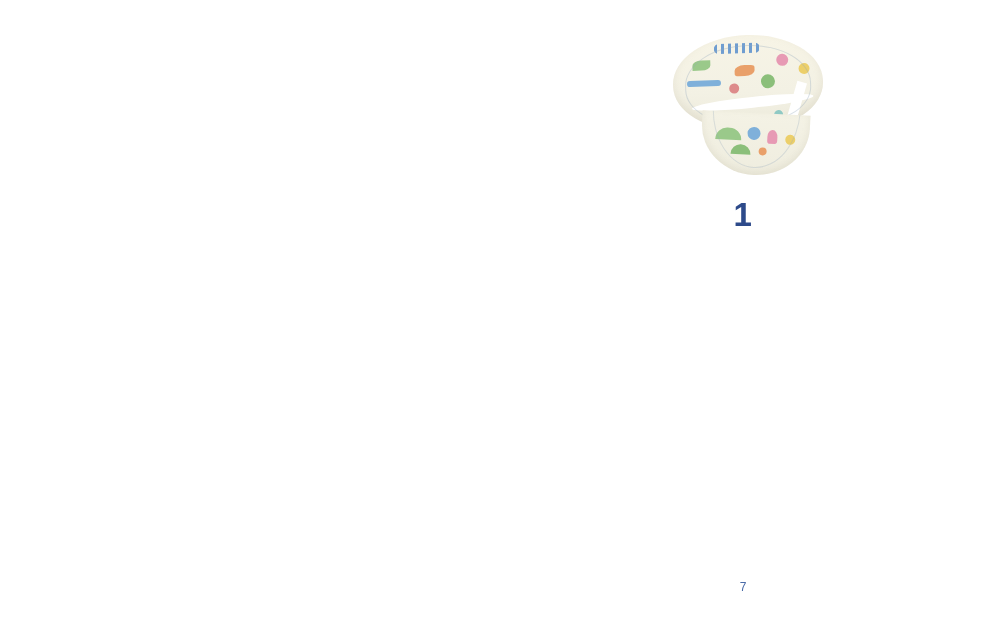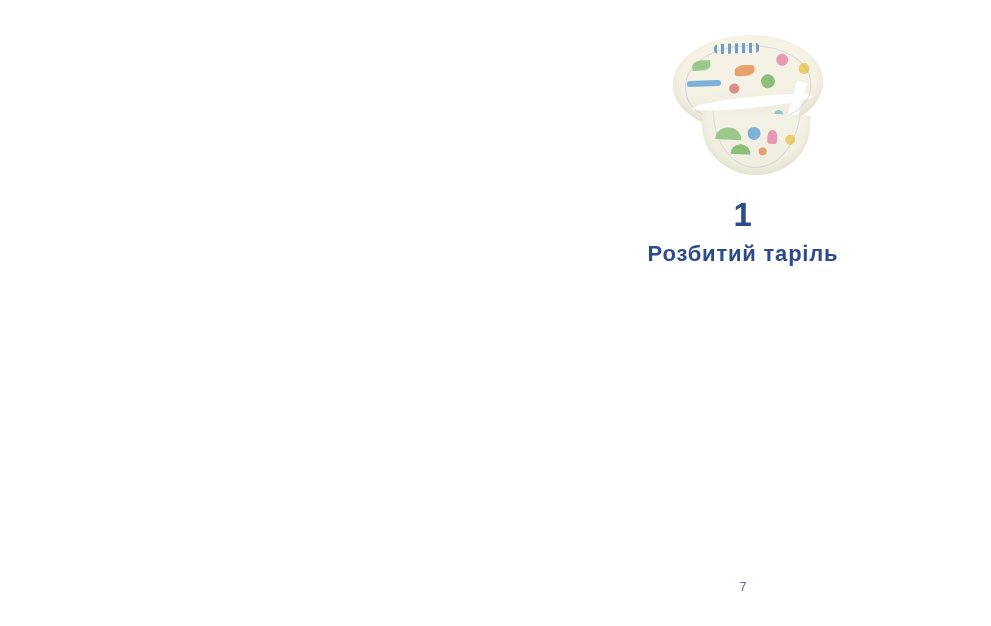--- a/index.html
+++ b/index.html
@@ -166,17 +166,16 @@
         <div class="doodle" style="left:14px;top:16px;width:26px;height:12px;background:#9ac98a;border-radius:14px 14px 0 0;"></div>
         <div class="doodle" style="left:46px;top:14px;width:13px;height:13px;background:#7fb0da;"></div>
         <div class="doodle" style="left:66px;top:16px;width:10px;height:14px;background:#e79ab4;border-radius:50% 50% 20% 20%;"></div>
         <div class="doodle" style="left:84px;top:20px;width:10px;height:10px;background:#eccf6a;"></div>
         <div class="doodle" style="left:30px;top:32px;width:20px;height:10px;background:#8bbf7a;border-radius:10px 10px 0 0;"></div>
         <div class="doodle" style="left:58px;top:34px;width:8px;height:8px;background:#e9a06a;"></div>
       </div>
     </div>
 
     <div class="chapter-number">1</div>
-    <div class="chapter-title">Розбитий таріль</div>
 
     <div class="folio">7</div>
   </div>
 </div>
 
 </body></html>

